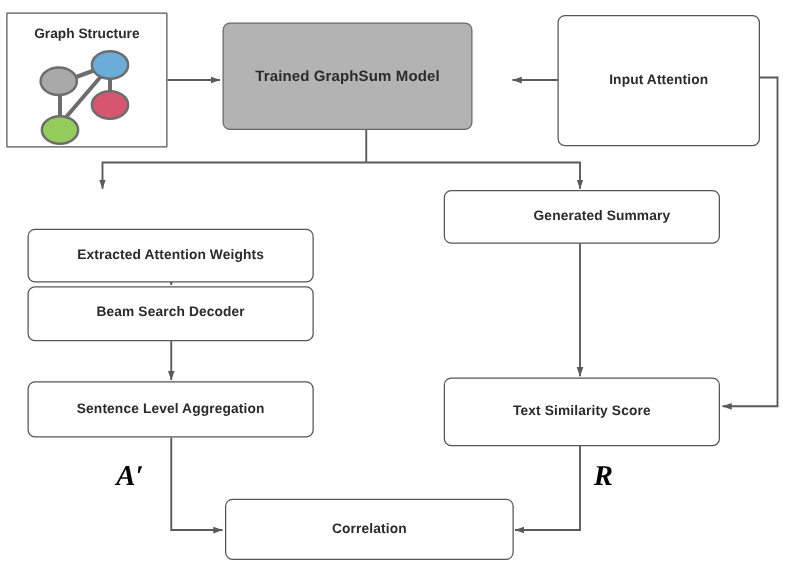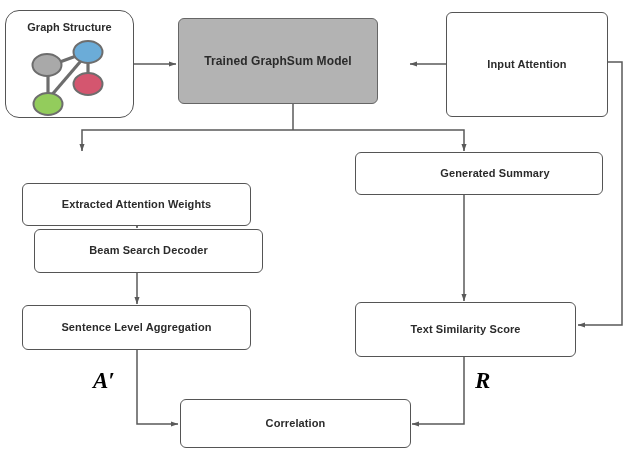--- a/index.html
+++ b/index.html
@@ -43,21 +43,21 @@
   }
   .node.model {
     background: #b3b3b3;
     border-color: #666666;
   }
   .node.model .label {
     font-size: 12px;
   }
   .node.graphbox {
     display: block;
-    border-radius: 14px;
+    border-radius: 1px;
   }
   .graphbox-title {
     position: absolute;
     left: 0;
     right: 0;
     top: 10px;
     text-align: center;
     font-size: 11px;
     font-weight: bold;
     color: #2b2b2b;
@@ -135,25 +135,25 @@
   </div>
 
   <div class="node" style="left:446px; top:12px; width:162px; height:105px;">
     <span class="label">Input Attention</span>
   </div>
 
   <div class="node" style="left:22px; top:152px; width:229px; height:43px;margin-top:31px;">
     <span class="label">Extracted Attention Weights</span>
   </div>
 
-  <div class="node" style="left:355px; top:152px; width:248px; height:43px;padding-left:32px;">
+  <div class="node" style="left:355px; top:152px; width:221px; height:43px;padding-left:32px;">
     <span class="label">Generated Summary</span>
   </div>
 
-  <div class="node" style="left:22px; top:229px; width:229px; height:44px;margin-left:12px;">
+  <div class="node" style="left:22px; top:229px; width:229px; height:44px;">
     <span class="label">Beam Search Decoder</span>
   </div>
 
   <div class="node" style="left:22px; top:305px; width:229px; height:45px;">
     <span class="label">Sentence Level Aggregation</span>
   </div>
 
   <div class="node" style="left:355px; top:302px; width:221px; height:55px;">
     <span class="label">Text Similarity Score</span>
   </div>

